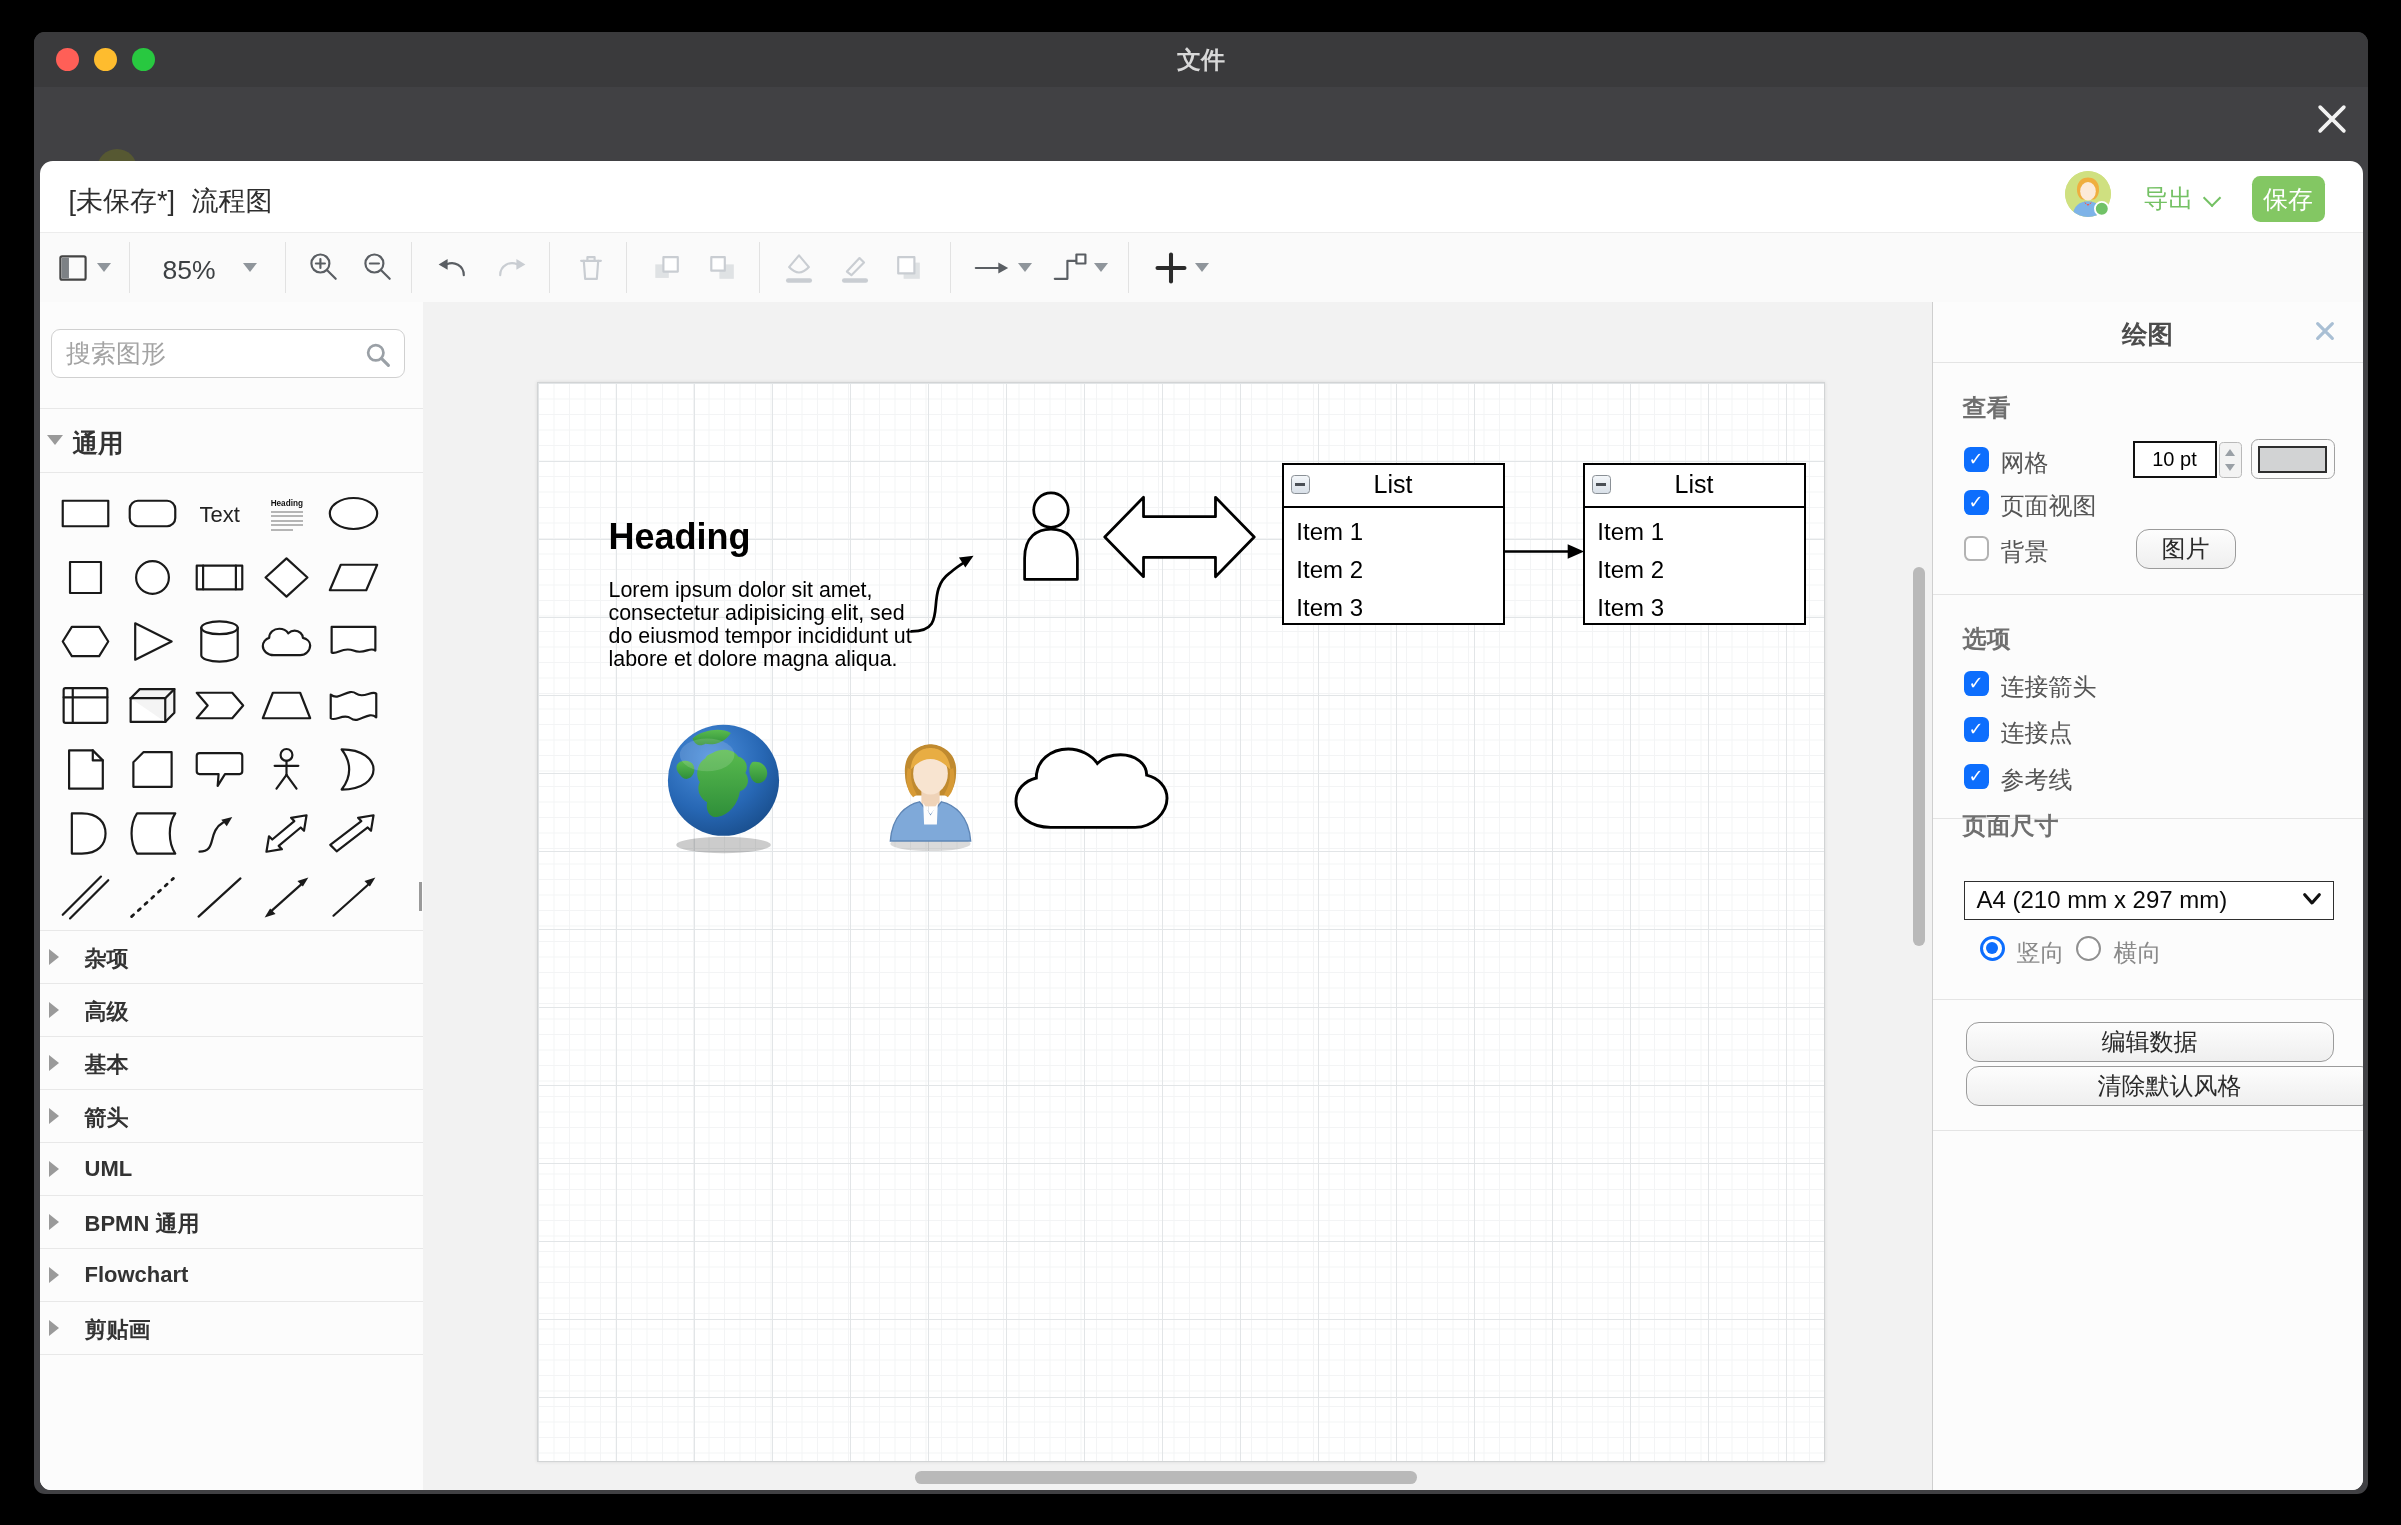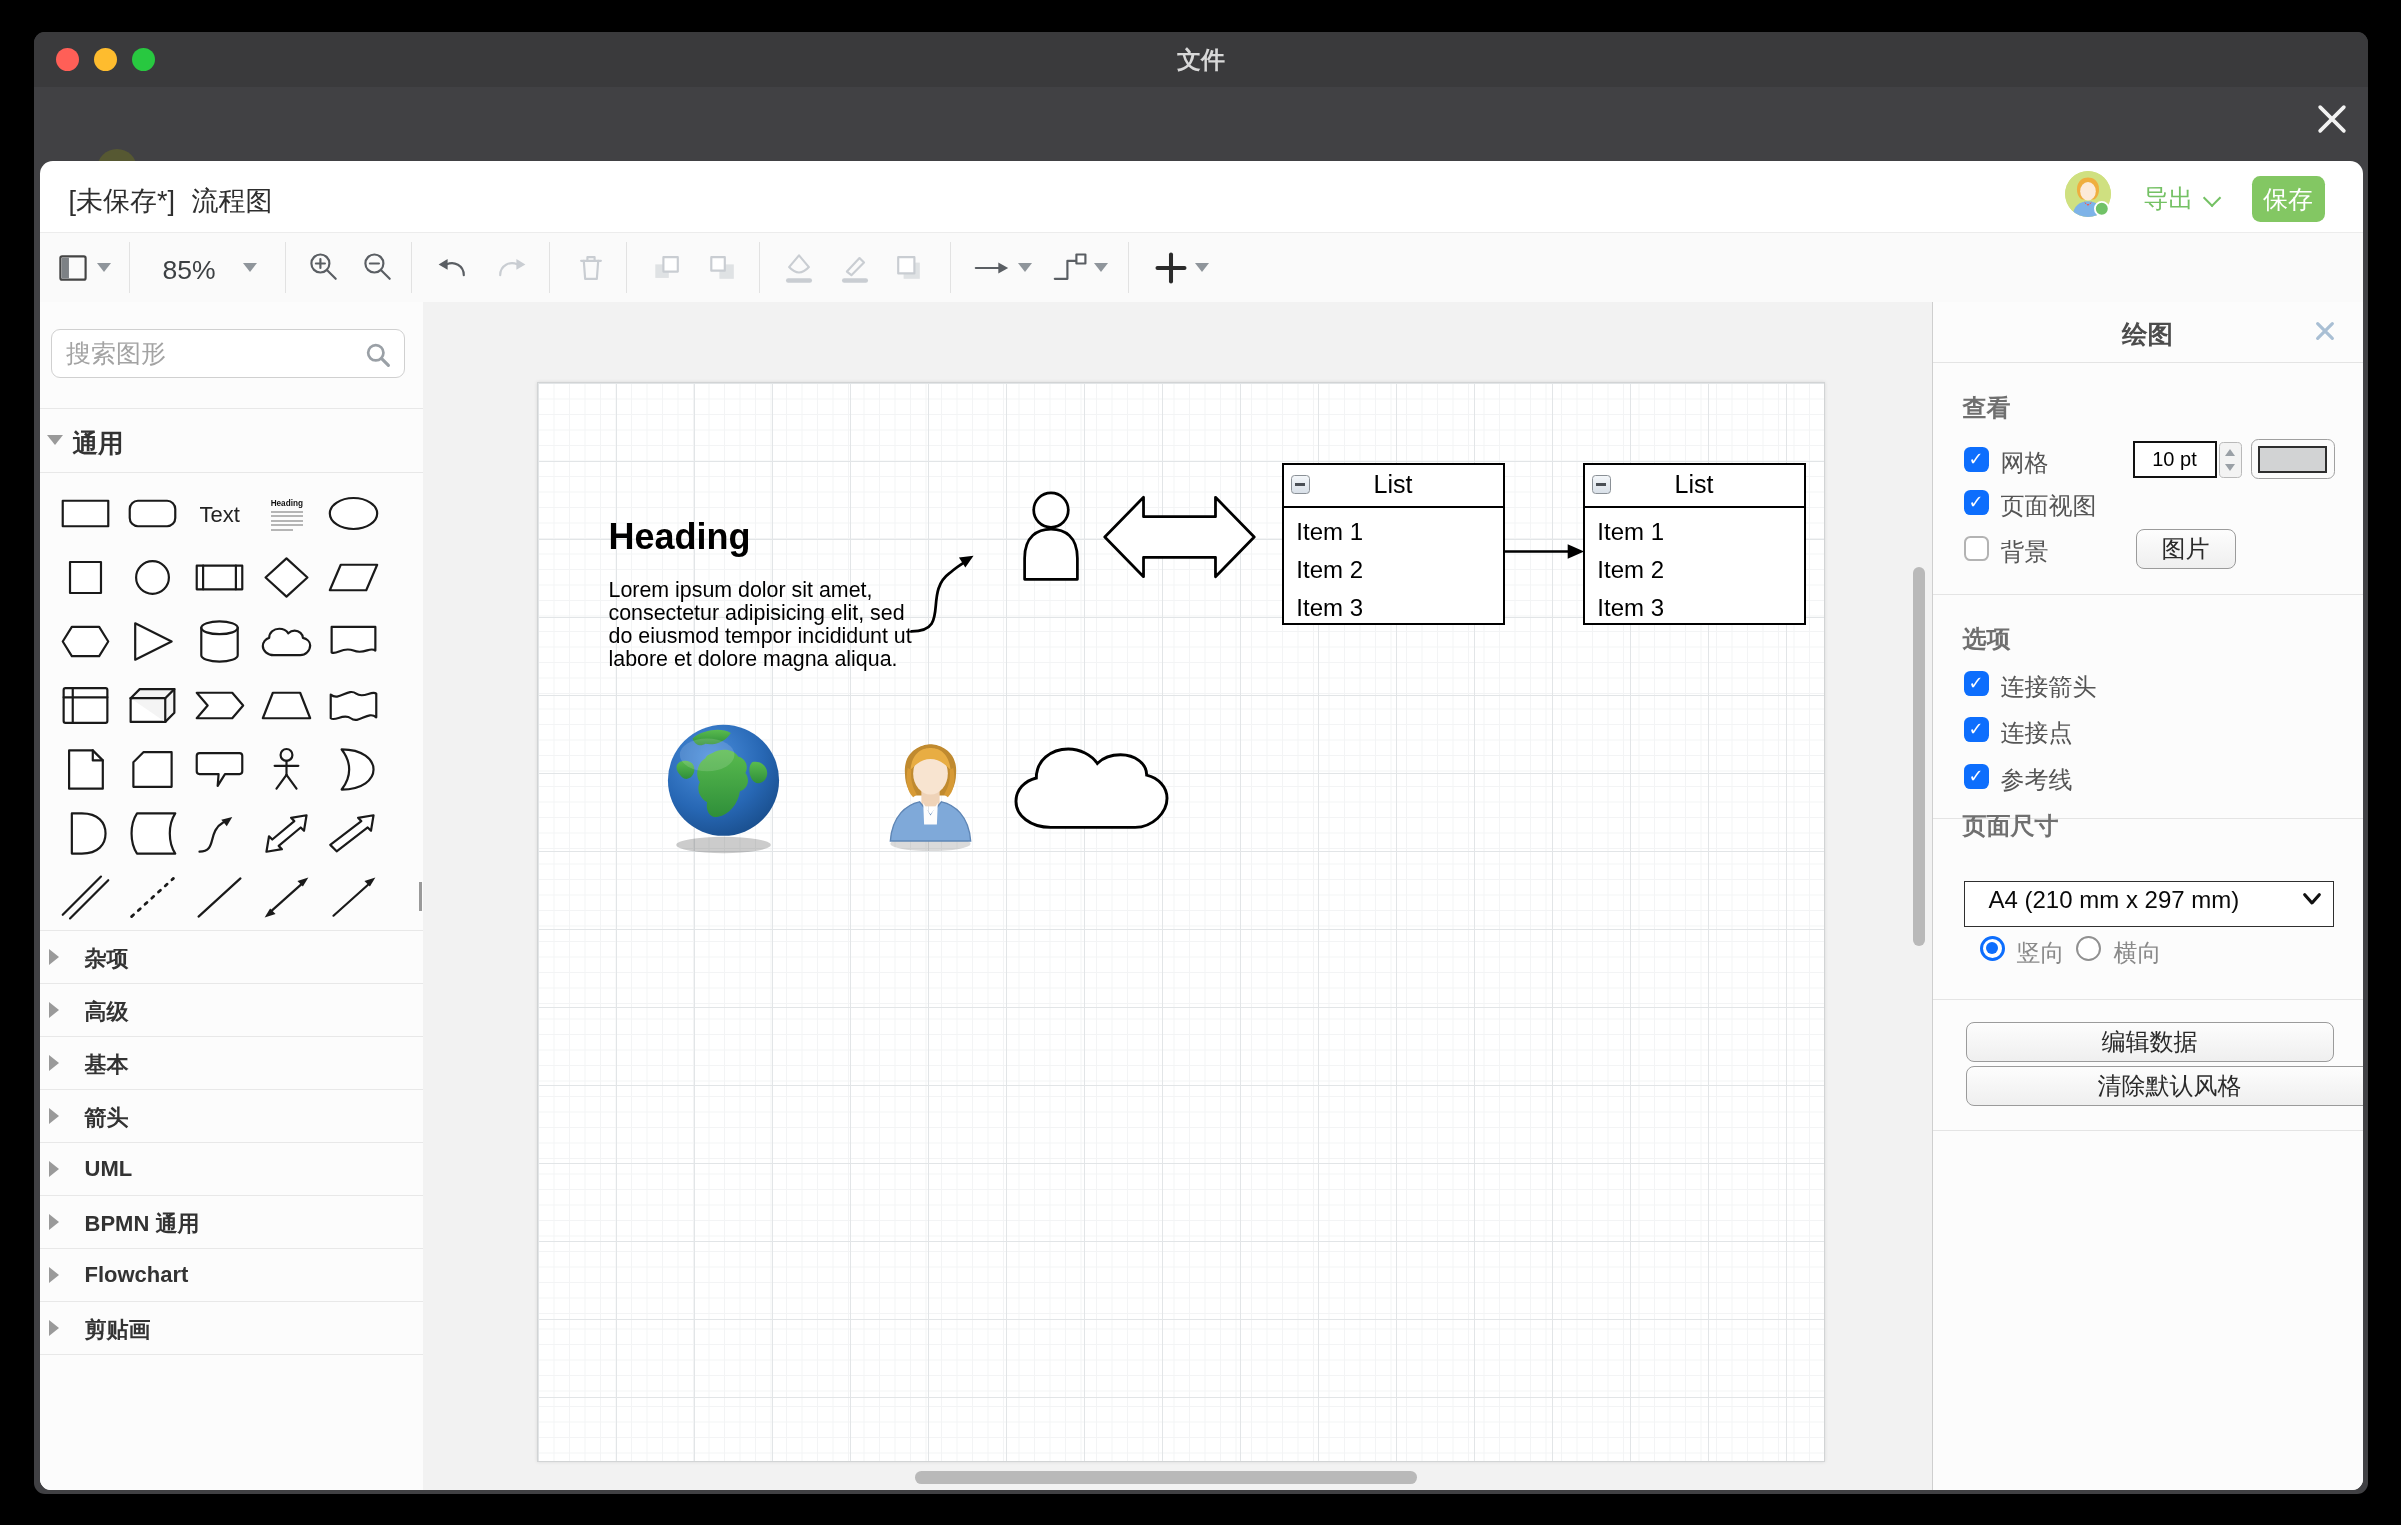--- a/index.html
+++ b/index.html
@@ -120,27 +120,27 @@
              font-size:20px;text-align:center;color:#000;background:#fff;outline:none;
              font-family:"Liberation Sans","DejaVu Sans",sans-serif;}
   .stepper{position:absolute;left:286px;top:140px;width:23px;height:36px;border:0.9px solid #b9b9b9;border-radius:4.6px;
            background:#f3f3f3;box-sizing:border-box;}
   .stepper .up,.stepper .dn{position:absolute;left:5.5px;width:0;height:0;border-left:5.5px solid transparent;border-right:5.5px solid transparent;}
   .stepper .up{top:6.4px;border-bottom:7.3px solid #9aa0a6;}
   .stepper .dn{bottom:6.4px;border-top:7.3px solid #9aa0a6;}
   .swatch{position:absolute;left:318px;top:137px;width:84px;height:40px;border:0.9px solid #a0a0a0;border-radius:7.3px;
           background:#fbfbfb;box-sizing:border-box;cursor:pointer;}
   .swatch i{position:absolute;left:6.4px;top:5.5px;right:6.4px;bottom:5.5px;background:#d2d3d4;border:2.3px solid #2d2d2d;}
-  .rp-btn{position:absolute;border:0.9px solid #9b9b9b;border-radius:8px;background:linear-gradient(#fdfdfd,#efefef);
+  .rp-btn{position:absolute;border:0.9px solid #9b9b9b;border-radius:13px;background:linear-gradient(#fdfdfd,#efefef);
           font-size:24px;color:#2a2a2a;text-align:center;cursor:pointer;box-sizing:border-box;}
   .img-btn{left:203px;top:227px;width:100px;height:40px;line-height:38px;}
   .big-btn{left:33px;top:720px;width:368px;height:40px;line-height:38px;}
   .big-btn2{left:33px;top:764px;width:408px;height:40px;line-height:38px;}
-  .pg-select{position:absolute;left:31px;top:579px;width:370px;height:46px;border:1.8px solid #2f2f2f;background:#fff;
-             box-sizing:border-box;font-size:24px;color:#0a0a0a;line-height:36px;padding-left:24px;cursor:pointer;}
+  .pg-select{position:absolute;left:31px;top:579px;width:370px;height:39px;border:1.8px solid #2f2f2f;background:#fff;
+             box-sizing:border-box;font-size:24px;color:#0a0a0a;line-height:36px;padding-left:12px;cursor:pointer;}
   .pg-select svg{position:absolute;right:11px;top:10px;}
 </style>
 </head>
 <body>
 
 <div id="root">
   <div class="window">
 
     <div class="titlebar">
       <span class="tl red"></span>

